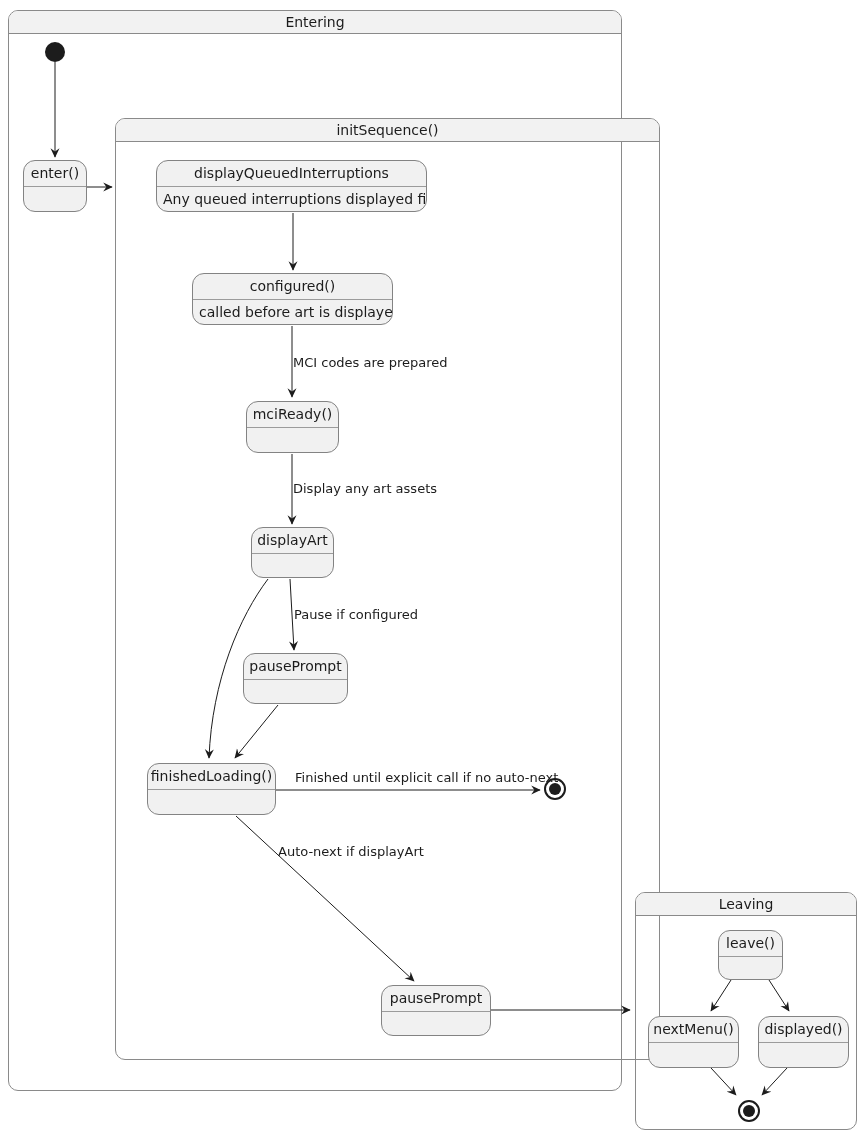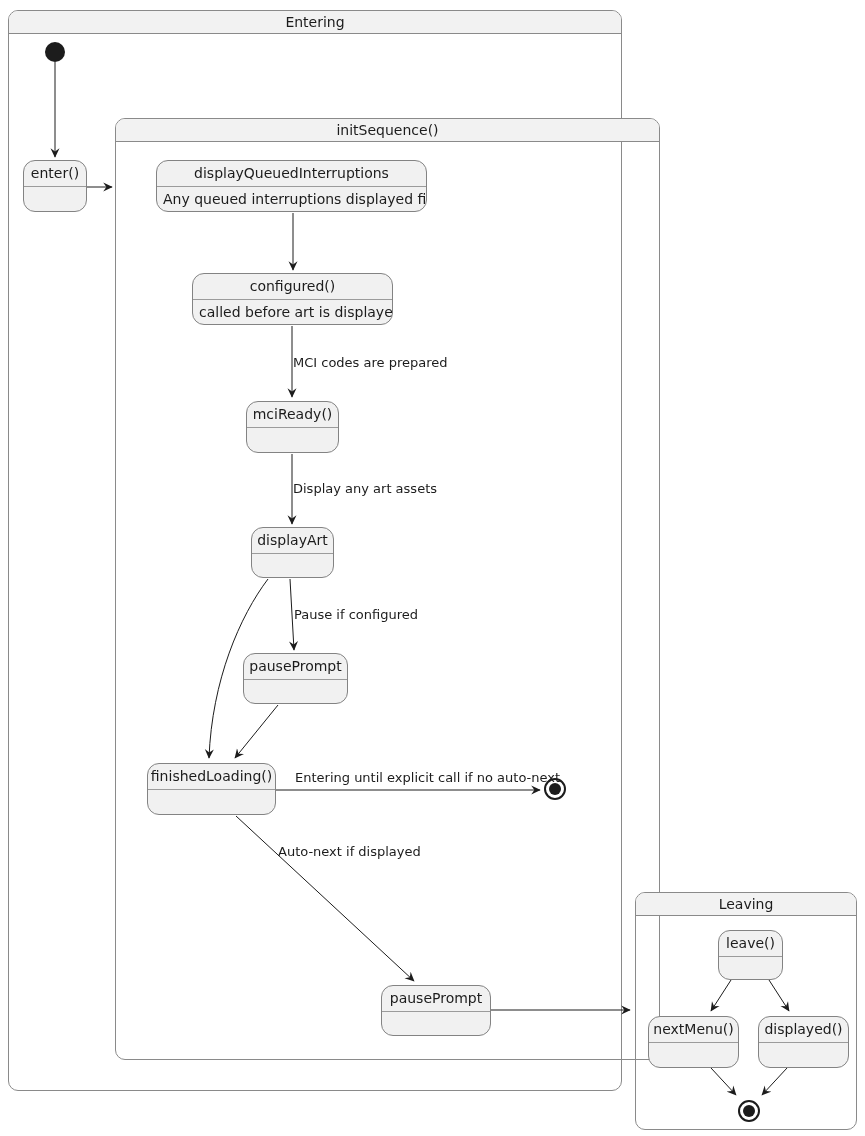--- a/index.html
+++ b/index.html
@@ -180,22 +180,22 @@
   <div class="final-state" style="left:544px;top:778px">
     <div class="final-dot"></div>
   </div>
   <div class="final-state" style="left:738px;top:1100px">
     <div class="final-dot"></div>
   </div>
 
   <div class="edge-label" style="left:293px;top:355px">MCI codes are prepared</div>
   <div class="edge-label" style="left:293px;top:481px">Display any art assets</div>
   <div class="edge-label" style="left:294px;top:607px">Pause if configured</div>
-  <div class="edge-label" style="left:295px;top:770px">Entering until explicit call if no auto-next</div>
-  <div class="edge-label" style="left:278px;top:844px">Auto-next if displayed</div>
+  <div class="edge-label" style="left:295px;top:770px">Finished until explicit call if no auto-next</div>
+  <div class="edge-label" style="left:278px;top:844px">Auto-next if displayArt</div>
 
   <svg class="edges" width="865" height="1136" viewBox="0 0 865 1136">
     <defs>
       <marker id="arrowhead" viewBox="0 0 10 10" refX="8.8" refY="5" markerWidth="10" markerHeight="10" orient="auto">
         <path d="M0,0.5 L9.5,5 L0,9.5 L3.2,5 Z"></path>
       </marker>
     </defs>
     <path class="edge" d="M55,62 L55,157" marker-end="url(#arrowhead)"></path>
     <path class="edge" d="M87,187 L112,187" marker-end="url(#arrowhead)"></path>
     <path class="edge" d="M293,213 L293,270" marker-end="url(#arrowhead)"></path>

